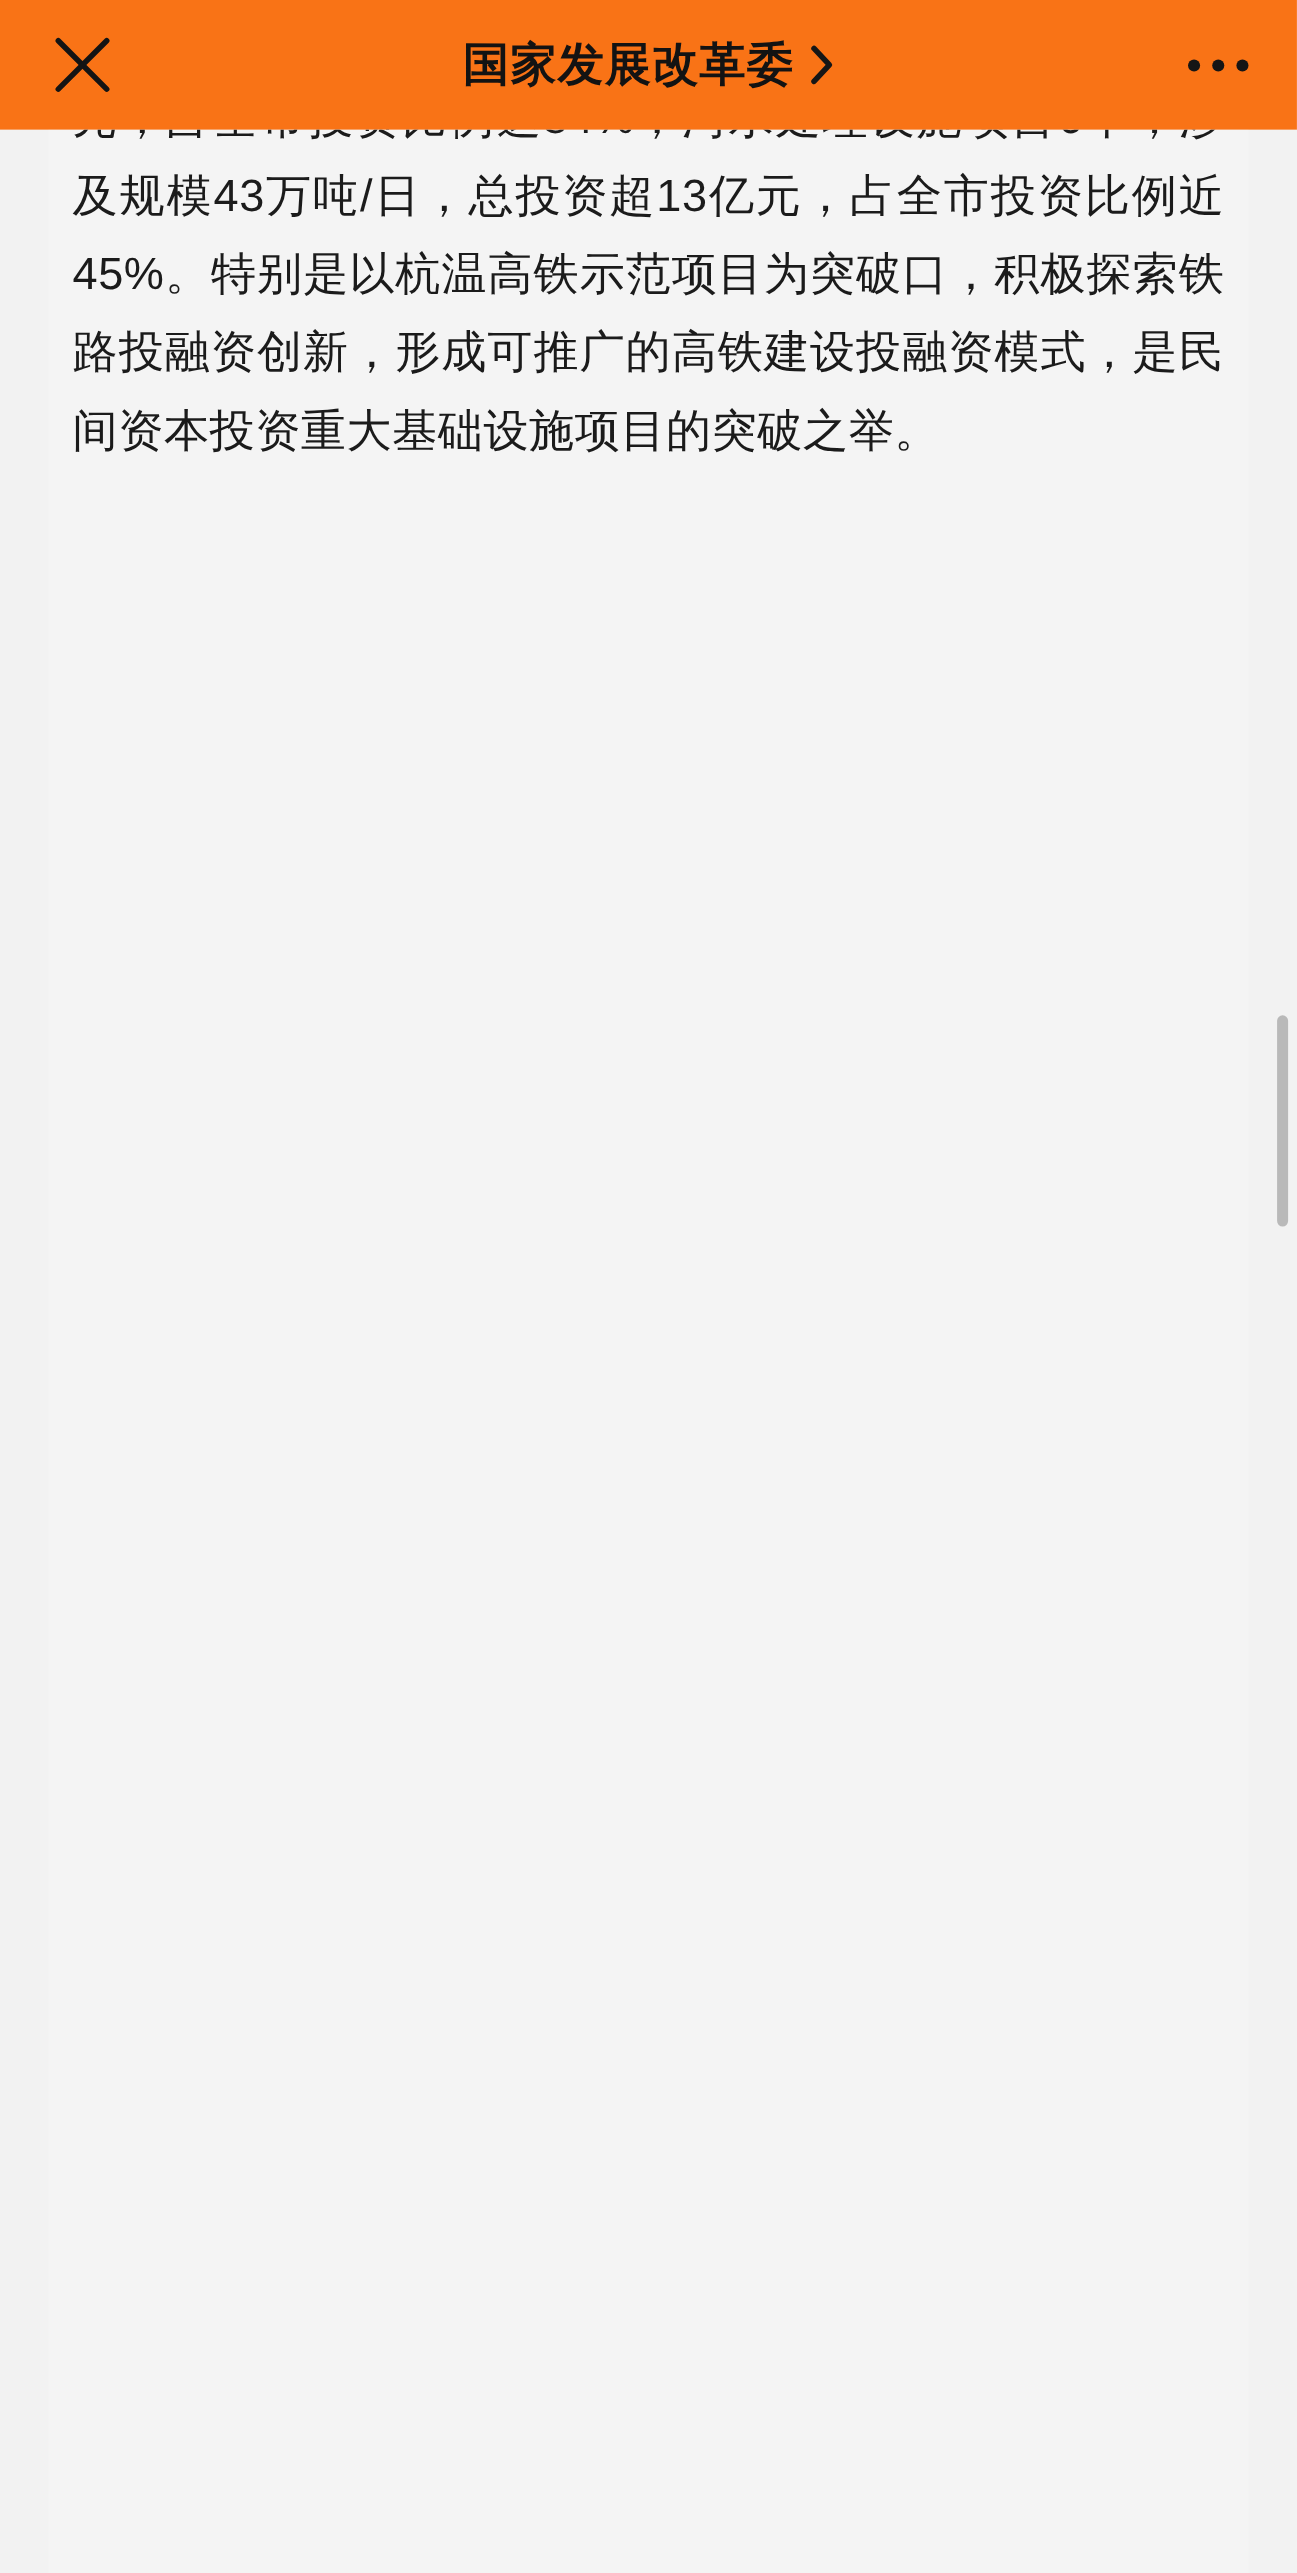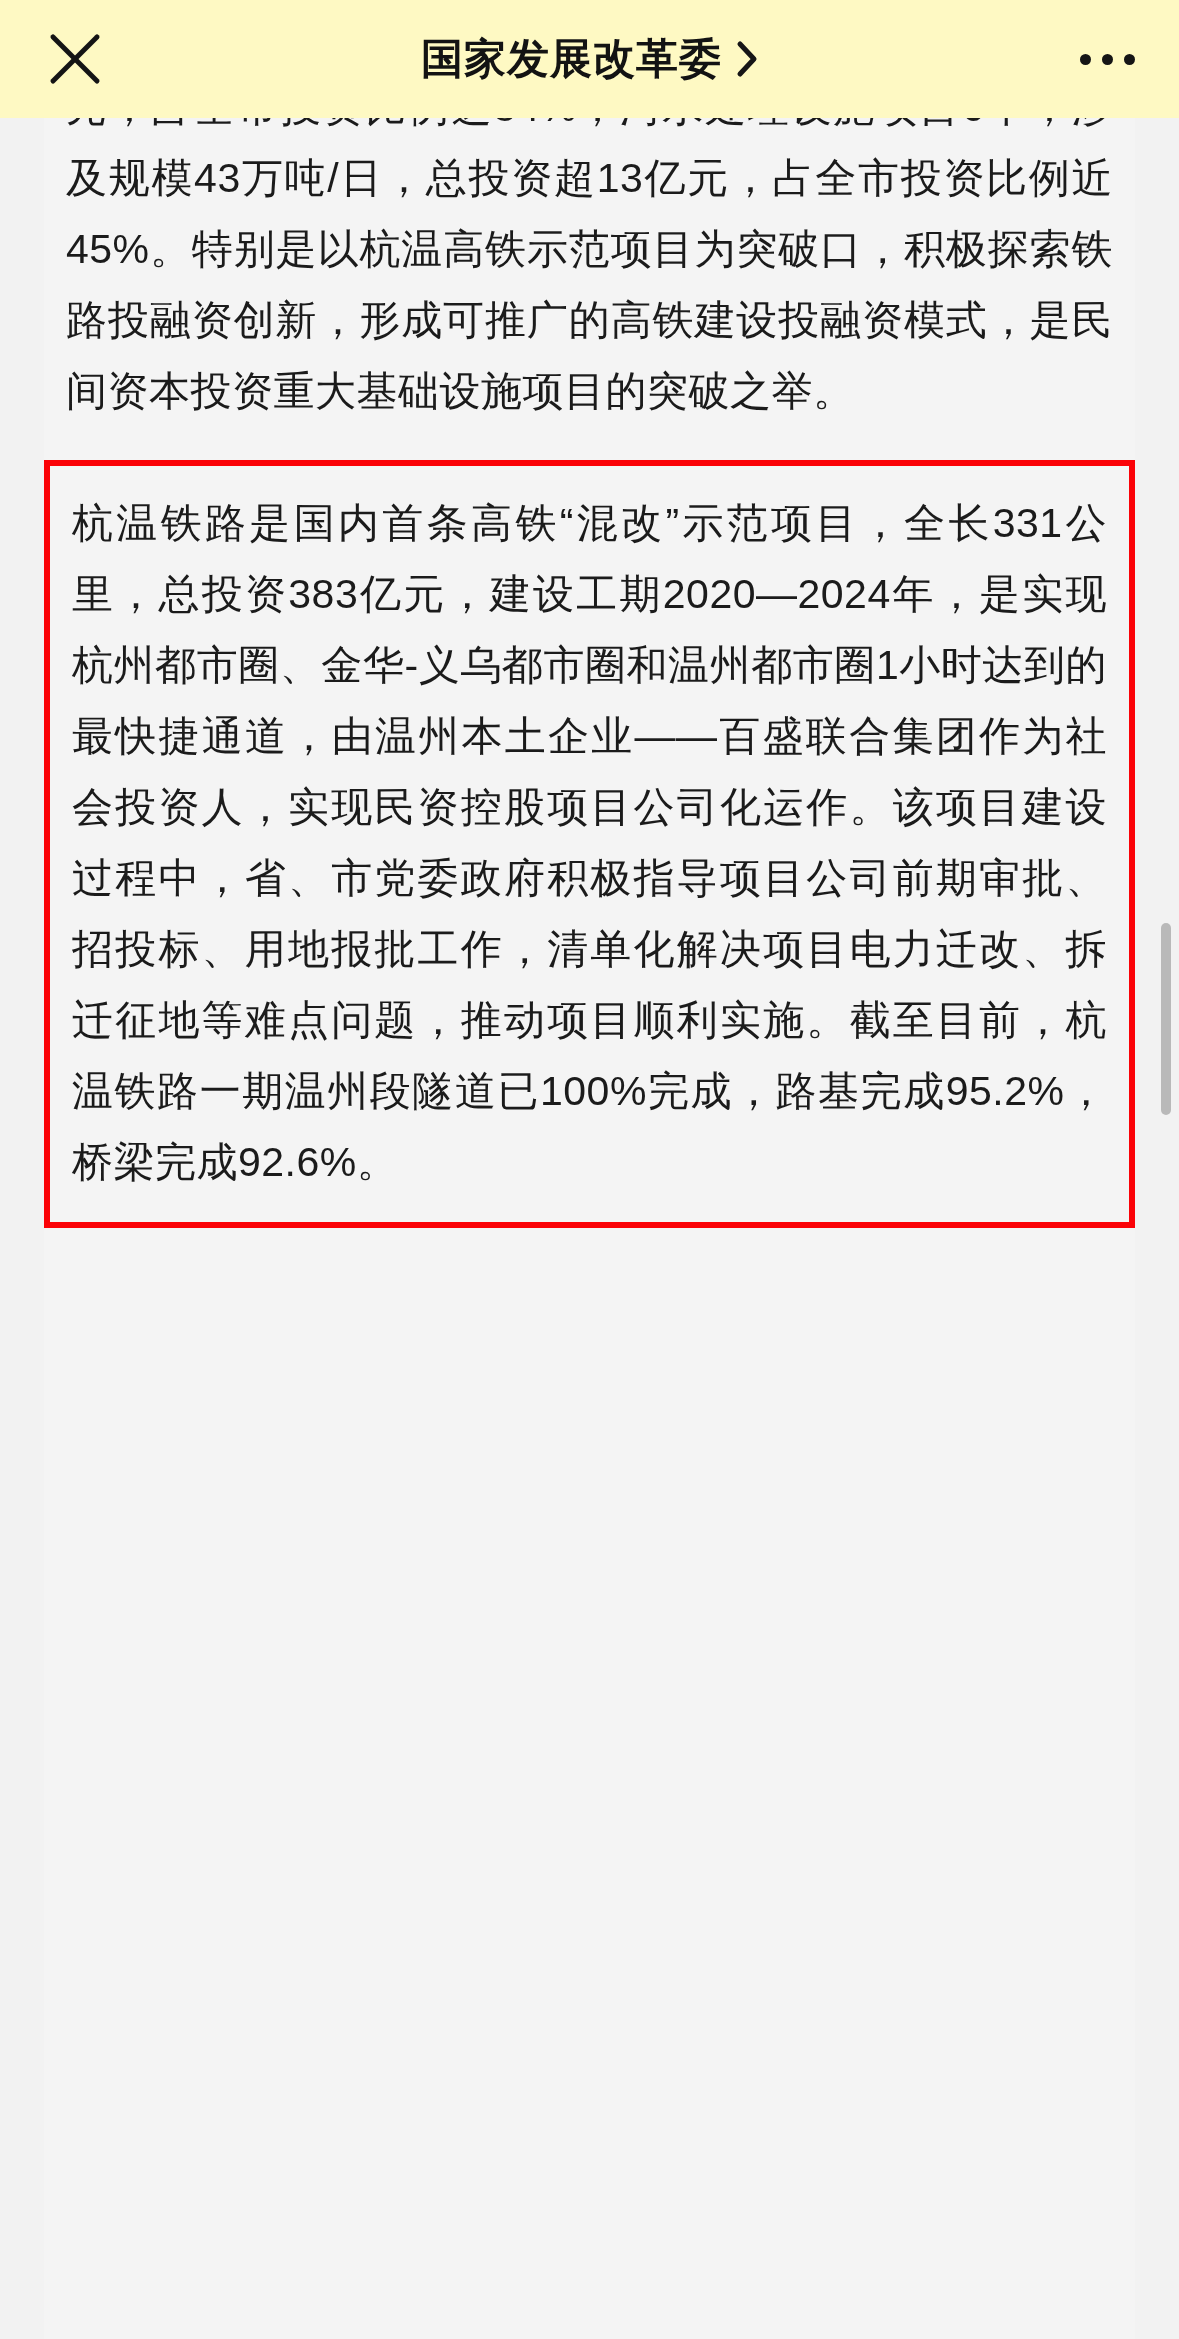--- a/index.html
+++ b/index.html
@@ -11,21 +11,21 @@
     width: 1179px;
     height: 2339px;
     font-family: "Liberation Sans", "DejaVu Sans", sans-serif;
     overflow: hidden;
     position: relative;
   }
 
   
   .navbar {
     height: 118px;
-    background: #fef9c3;
+    background: #f97316;
     display: flex;
     align-items: center;
     position: relative;
     box-sizing: border-box;
     padding: 0 44px;
   }
   .nav-close {
     width: 62px;
     height: 62px;
     position: relative;
@@ -167,23 +167,20 @@
     <span class="dot"></span>
     <span class="dot"></span>
   </div>
 </div>
 
 <div class="article">
   <div class="paper">
 
     <p class="para clipped-top">元，占全市投资比例达84%；污水处理设施项目6个，涉及规模43万吨/日，总投资超13亿元，占全市投资比例近45%。特别是以杭温高铁示范项目为突破口，积极探索铁路投融资创新，形成可推广的高铁建设投融资模式，是民间资本投资重大基础设施项目的突破之举。</p>
 
-    <div class="highlight-box">
-      <p class="para">杭温铁路是国内首条高铁“混改”示范项目，全长331公里，总投资383亿元，建设工期2020—2024年，是实现杭州都市圈、金华-义乌都市圈和温州都市圈1小时达到的最快捷通道，由温州本土企业——百盛联合集团作为社会投资人，实现民资控股项目公司化运作。该项目建设过程中，省、市党委政府积极指导项目公司前期审批、招投标、用地报批工作，清单化解决项目电力迁改、拆迁征地等难点问题，推动项目顺利实施。截至目前，杭温铁路一期温州段隧道已100%完成，路基完成95.2%，桥梁完成92.6%。</p>
-    </div>
 
 
   </div>
 
   <div class="scroll-track">
     <div class="scroll-thumb"></div>
   </div>
 </div>
 
 </body></html>

